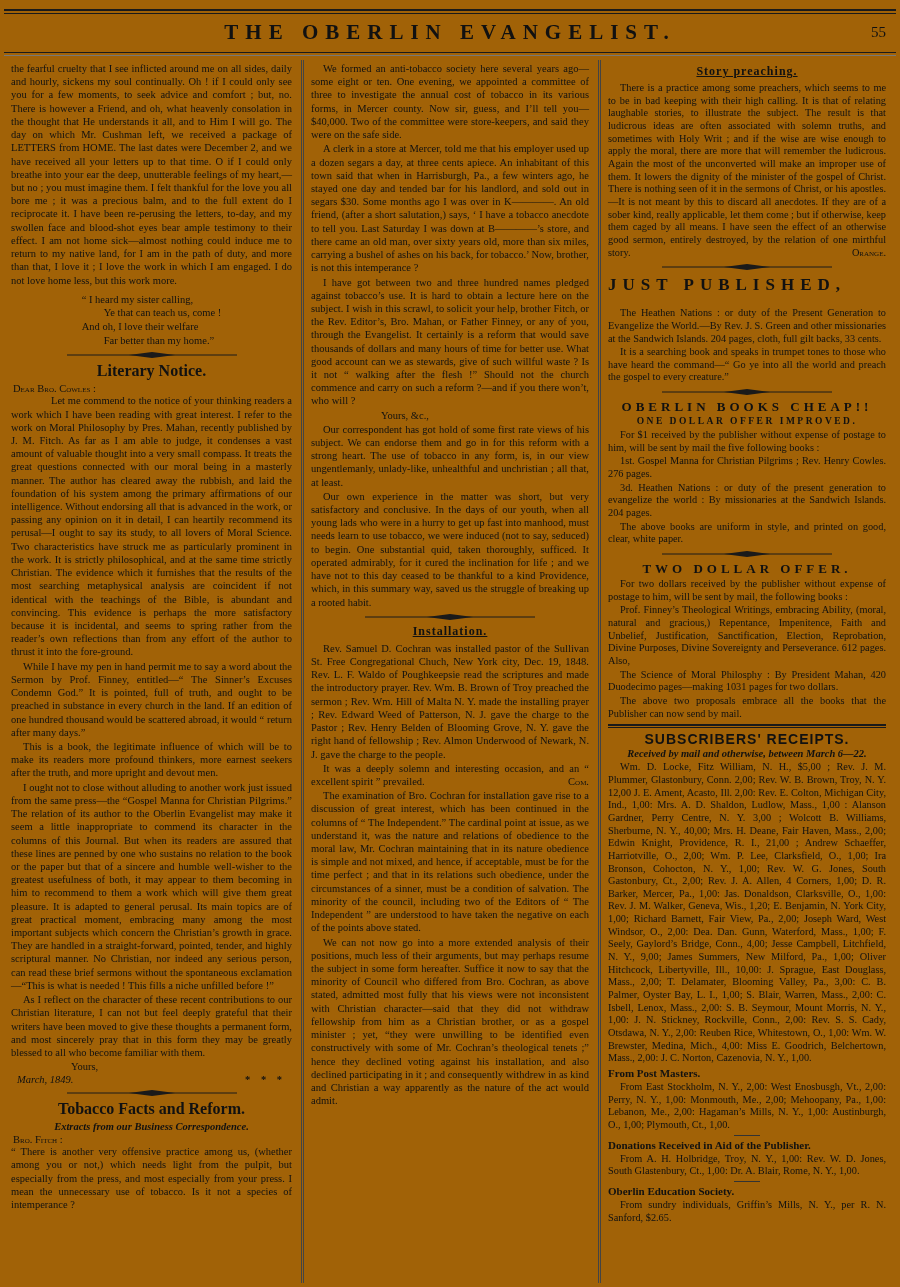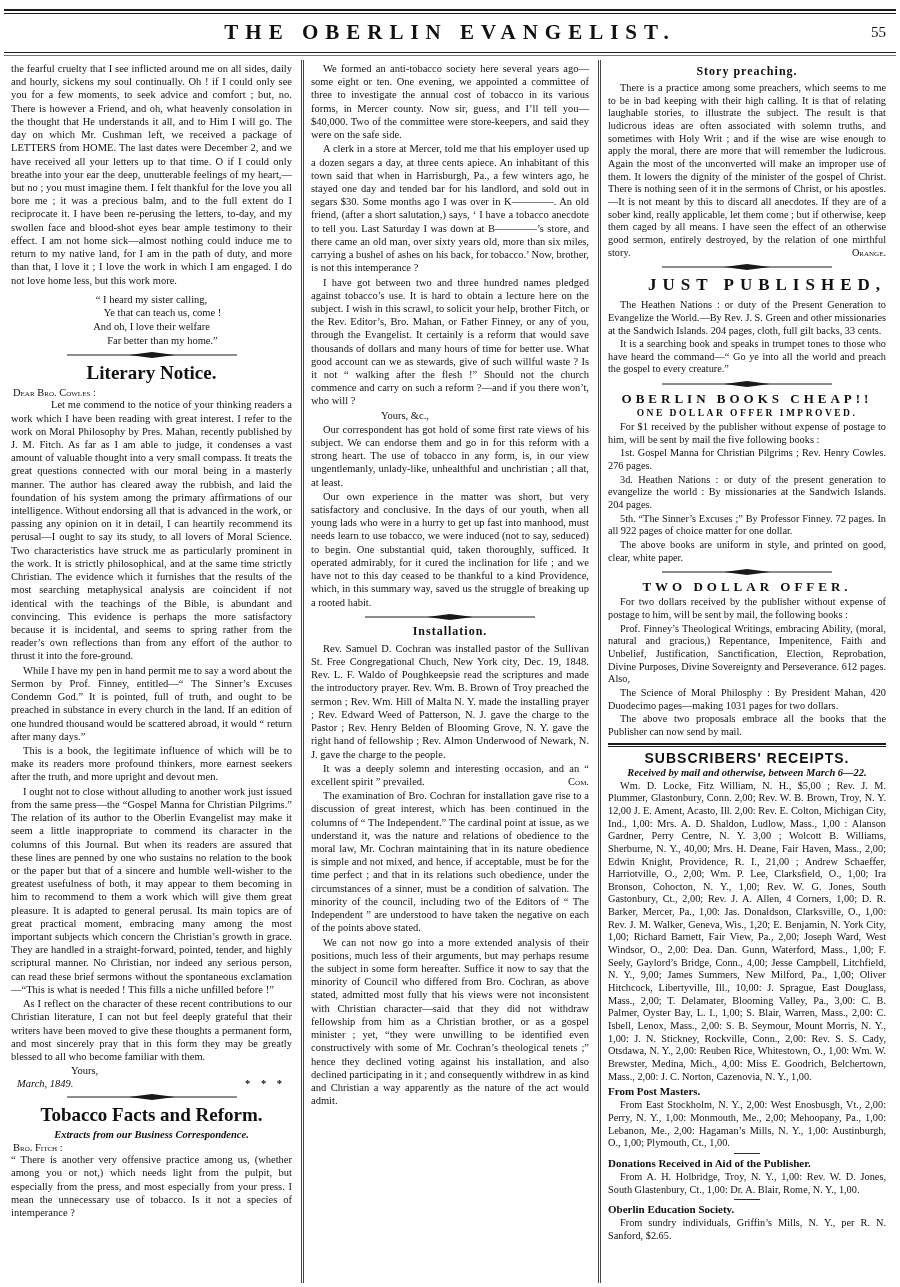--- a/index.html
+++ b/index.html
@@ -1,21 +1,21 @@
 <!DOCTYPE html>
 <html><head>
 <meta charset="utf-8">
 <style>
   * { margin:0; padding:0; box-sizing:border-box; }
   html,body { background:#e8e8e6; }
   .page {
     position:relative;
     width:900px; height:1287px;
     margin:0 auto;
-    background:#ffffff;
+    background:#a16207;
     color:#111;
     font-family:"Liberation Serif", serif;
     overflow:hidden;
   }
   
   .top-rule { position:absolute; left:4px; right:4px; top:9px; height:5px;
     border-top:2px solid #1a1a1a; border-bottom:1px solid #1a1a1a; }
   .masthead { position:absolute; left:0; right:0; top:20px; height:30px; }
   .masthead-title {
     text-align:center; font-size:21px; font-weight:bold;
@@ -30,36 +30,36 @@
   .col { width:297px; padding:2px 9px 0 7px; overflow:hidden; }
   .col + .col { border-left:3px double #444; }
   
   .para { font-size:10.5px; line-height:1.26; text-align:justify;
     text-indent:12px; margin-bottom:1px; }
   .para.noindent { text-indent:0; }
   .para.deep { text-indent:40px; }
   .col3 .para { font-size:10.3px; line-height:1.23; }
   .salutation { font-size:10.5px; font-variant:small-caps; margin:2px 0 0 2px; }
   .poem { width:fit-content; margin:6px auto 4px auto; font-size:10.5px; line-height:1.3; }
-  .poem-line { white-space:nowrap;text-align:center; }
+  .poem-line { white-space:nowrap; }
   .poem-line.indented { padding-left:22px; }
   .sig { float:right; font-variant:small-caps; }
   .signoff-center { font-size:10.5px; padding-left:60px; margin:2px 0; }
   .signoff-left { font-size:10.5px; margin:2px 0 2px 70px; }
   .date-row { display:flex; justify-content:space-between; font-size:10.5px;
     margin:2px 6px 4px 6px; }
   .date-row .date { font-style:italic; }
   .date-row .stars { letter-spacing:4px; font-weight:bold; }
   
-  .h-article { text-align:center; font-size:19px; font-weight:bold;
+  .h-article { text-align:center; font-size:16px; font-weight:bold;
     margin:3px 0 3px 0; font-family:"Liberation Serif", serif; }
   .h-small { text-align:center; font-size:12px; font-weight:bold;
-    letter-spacing:1px; margin:2px 0 3px 0; }
-  .h-display { text-align:right; font-size:17px; font-weight:bold;
-    letter-spacing:6px; margin:4px 0 4px 0; }
+    letter-spacing:1px; margin:2px 0 3px 0;text-decoration:underline; }
+  .h-display { text-align:left; font-size:17px; font-weight:bold;
+    letter-spacing:6px; margin:4px 0 12px 0; }
   .h-adcaps { text-align:center; font-size:13px; font-weight:bold;
     letter-spacing:4px; margin:3px 0 1px 0; }
   .h-subcaps { text-align:center; font-size:9.5px; font-weight:bold;
     letter-spacing:2.5px; margin:0 0 3px 0; }
   .h-sans { text-align:center; font-size:14px; font-weight:bold;
     font-family:"Liberation Sans", sans-serif; letter-spacing:1px; margin:3px 0 1px 0; }
   .h-subitalic { text-align:center; font-size:10.5px; font-weight:bold;
     font-style:italic; margin:0 0 2px 0; }
   .h-center-bold { text-align:left; font-size:11px; font-weight:bold; margin:2px 0 2px 0; }
   
@@ -170,21 +170,20 @@
             <line x1="0" y1="4" x2="170" y2="4" stroke="#1a1a1a" stroke-width="1"></line>
             <polygon points="62,4 85,1 108,4 85,7" fill="#1a1a1a"></polygon>
           </svg>
       </div>
 
       <h2 class="h-adcaps">OBERLIN BOOKS CHEAP!!</h2>
       <p class="h-subcaps">ONE DOLLAR OFFER IMPROVED.</p>
       <p class="para">For $1 received by the publisher without expense of postage to him, will be sent by mail the five following books :</p>
       <p class="para">1st. Gospel Manna for Christian Pilgrims ; Rev. Henry Cowles.  276 pages.</p>
       <p class="para">3d. Heathen Nations : or duty of the present generation to evangelize the world :  By missionaries at the Sandwich Islands.  204 pages.</p>
-      <p class="para">5th. “The Sinner’s Excuses ;” By Professor Finney. 72 pages.  In all 922 pages of choice matter for one dollar.</p>
       <p class="para">The above books are uniform in style, and printed on good, clear, white paper.</p>
 
       <div class="orn-divider">
         <svg width="170" height="8" viewBox="0 0 170 8">
             <line x1="0" y1="4" x2="170" y2="4" stroke="#1a1a1a" stroke-width="1"></line>
             <polygon points="62,4 85,1 108,4 85,7" fill="#1a1a1a"></polygon>
           </svg>
       </div>
 
       <h2 class="h-adcaps">TWO DOLLAR OFFER.</h2>

